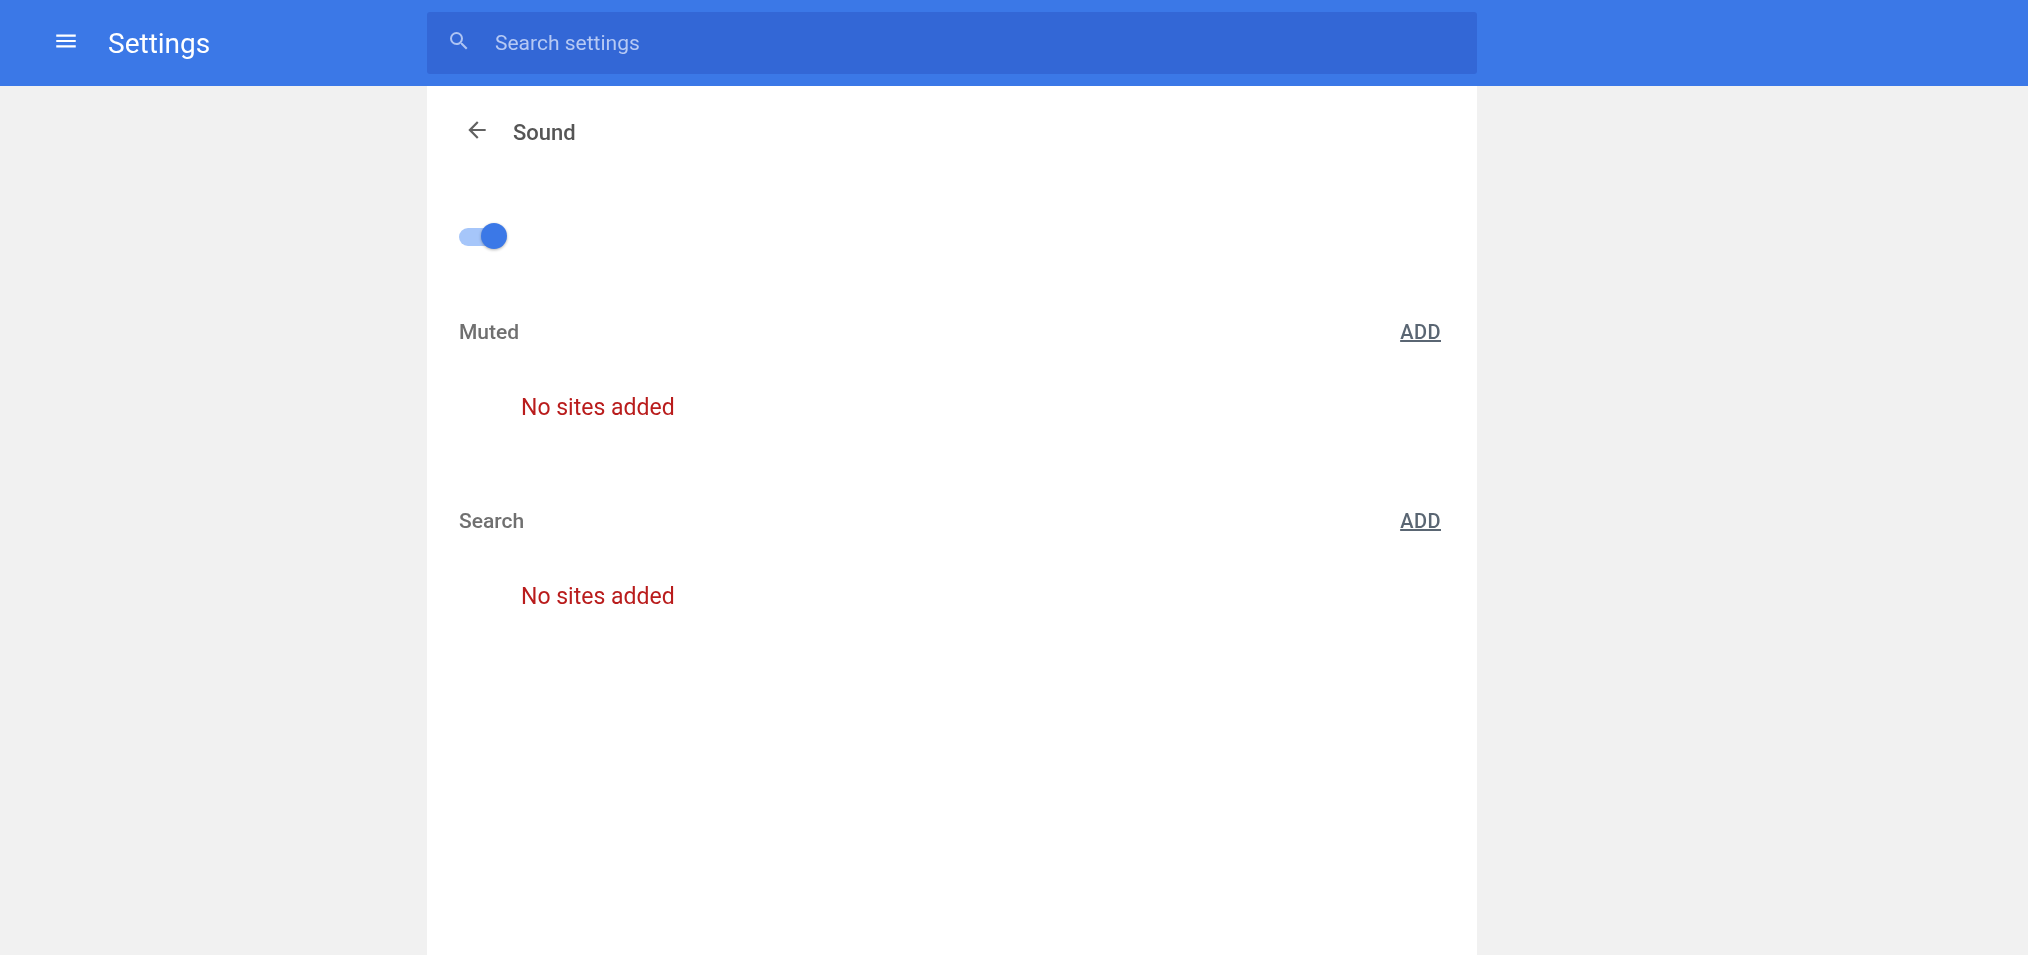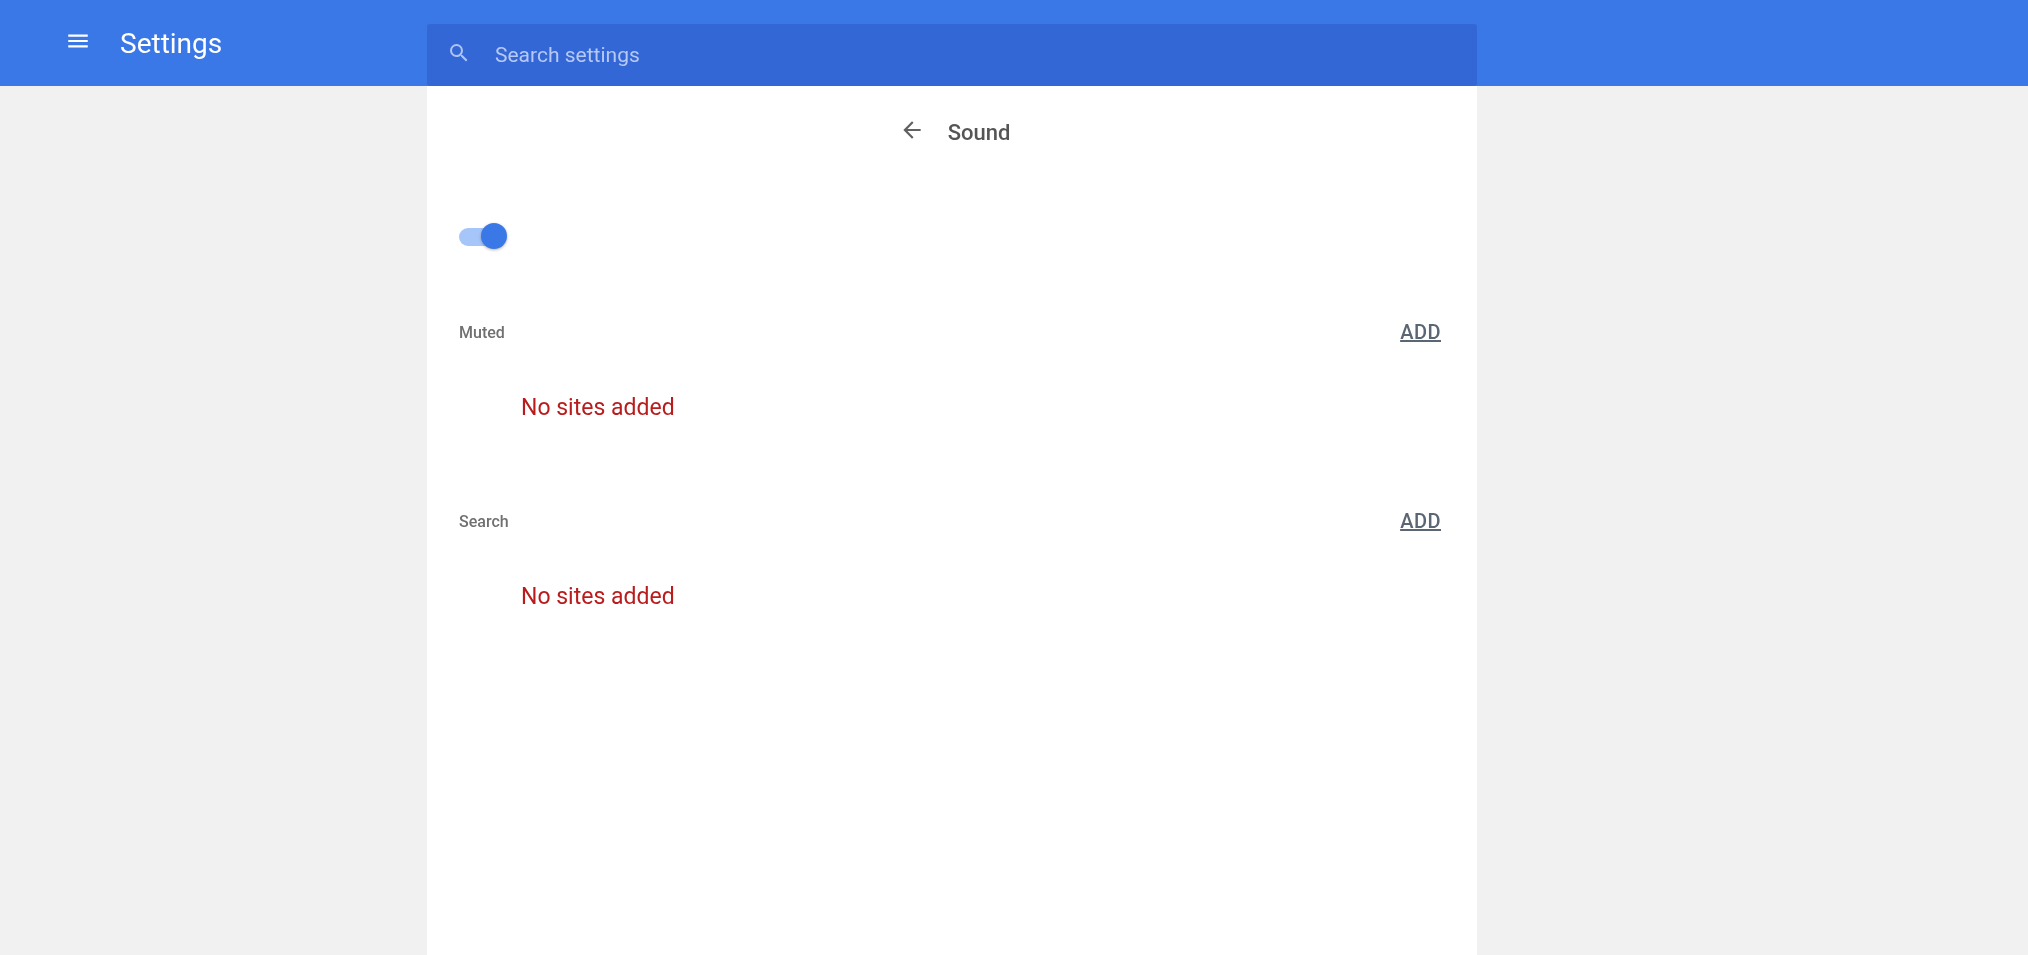--- a/index.html
+++ b/index.html
@@ -5,37 +5,37 @@
     * { margin: 0; padding: 0; box-sizing: border-box; font-family: Roboto, "Helvetica Neue", Arial, sans-serif; }
     body { background: #f1f1f1; width: 2028px; height: 955px; overflow: hidden; }
 
     
     .appbar {
       background: #3b78e7;
       height: 86px;
       display: flex;
       align-items: center;
       position: relative;
-      padding: 0 40px;
+      padding: 0 28px;
       color: #fff;
     }
     .menu-btn {
       width: 48px; height: 48px;
       display: flex; align-items: center; justify-content: center;
       margin-left: 14px;
       cursor: pointer;
       border-radius: 50%;
     }
     .menu-btn svg { width: 26px; height: 26px; fill: #fff; }
     .app-title { font-size: 28px; font-weight: 400; margin-left: 18px; }
 
     .searchbar {
       position: absolute;
       left: 427px;
-      top: 24px;
+      top: 12px;
       width: 1050px;
       height: 62px;
       background: #3367d6;
       border-radius: 3px;
       display: flex;
       align-items: center;
       padding: 0 20px;
     }
     .searchbar svg { width: 24px; height: 24px; fill: #aec4f3; flex: 0 0 auto; }
     .search-input {
@@ -56,21 +56,20 @@
       margin-left: 427px;
       width: 1050px;
       min-height: 869px;
       padding: 0;
     }
 
     .card-header {
       display: flex;
       align-items: center;
       padding: 26px 32px 26px 30px;
-      justify-content: center;
     }
     .back-btn {
       width: 40px; height: 40px;
       display: flex; align-items: center; justify-content: center;
       cursor: pointer; border-radius: 50%;
     }
     .back-btn svg { width: 26px; height: 26px; fill: #616161; }
     .card-title { font-size: 22px; font-weight: 500; color: #555; margin-left: 16px; }
 
     
@@ -100,21 +99,21 @@
       box-shadow: 0 1px 3px rgba(0,0,0,0.3);
     }
 
     
     .section { padding: 30px 32px 10px 32px; }
     .section-header {
       display: flex;
       align-items: center;
       justify-content: space-between;
     }
-    .section-title { font-size: 16px; color: #707070; font-weight: 500; }
+    .section-title { font-size: 21px; color: #707070; font-weight: 500; }
     .add-btn {
       font-size: 20px; font-weight: 500;
       color: #5a6673;
       letter-spacing: 0.5px;
       cursor: pointer;
       padding: 8px 4px;
       background: none; border: none; text-decoration: underline;
     }
     .empty-msg {
       color: #b91c1c;

